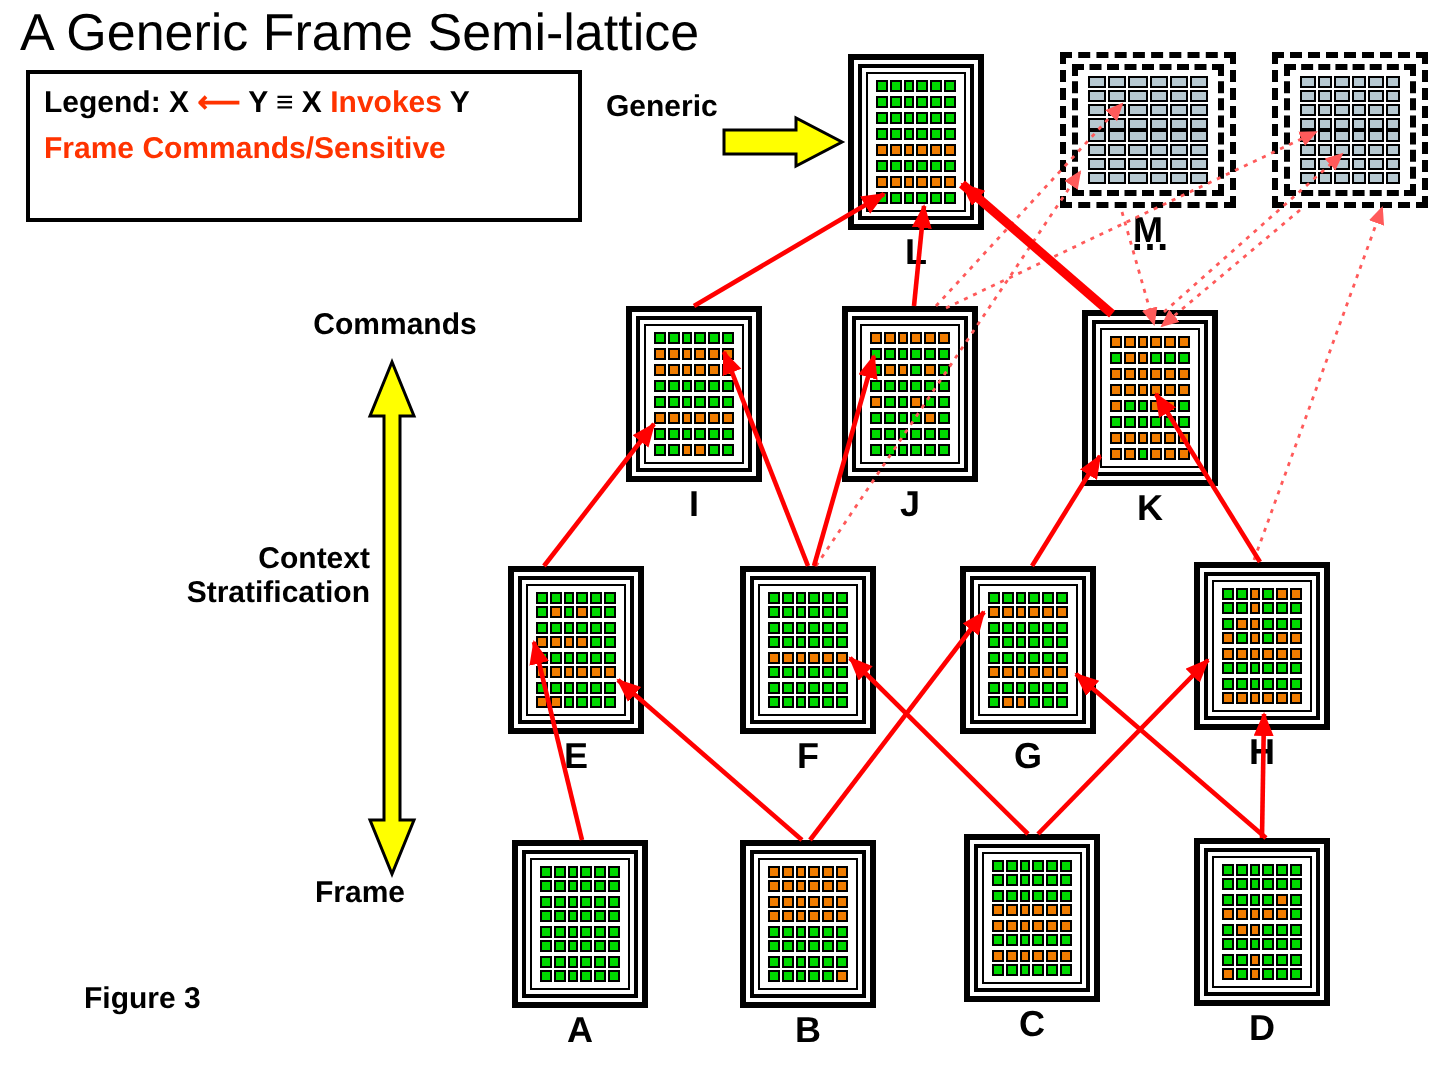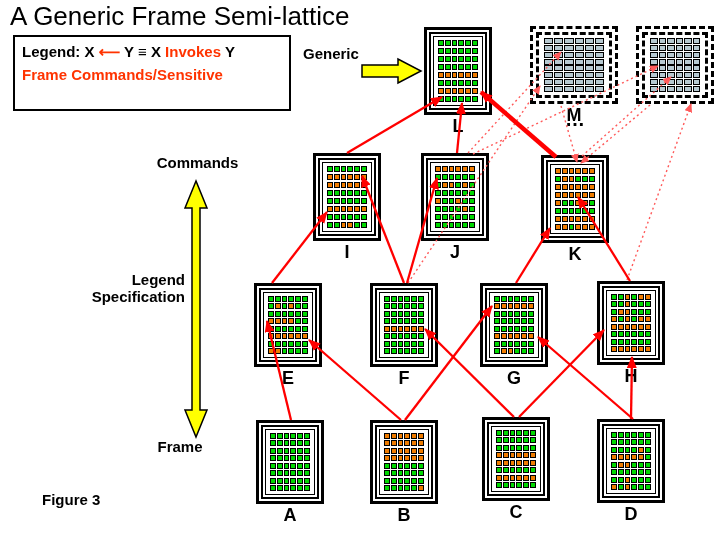--- a/index.html
+++ b/index.html
@@ -40,22 +40,22 @@
     </div>
     <div id="legend-line2" style="color: rgb(255, 51, 0);">Frame Commands/Sensitive</div>
   </div>
 
   <div class="spec-label">
     <div>Generic</div>
   </div>
 
   <div class="axis-label" style="left:150px;top:154px;width:95px;">Commands</div>
   <div class="axis-label" style="left:85px;top:271px;width:100px;text-align:right;">
-    <div>Legend</div>
-    <div>Specification</div>
+    <div>Context</div>
+    <div>Stratification</div>
   </div>
   <div class="axis-label" style="left:150px;top:438px;width:60px;">Frame</div>
 
   <div class="figure-label">Figure 3</div>
 
   <div class="nlab" style="left:560px;top:108px;width:30px;font-size:20px;">…</div>
 
   <div id="frames-layer">
       <div class="fo" style="left: 424px; top: 27px; width: 68px; height: 88px;">
         <div class="fm">

